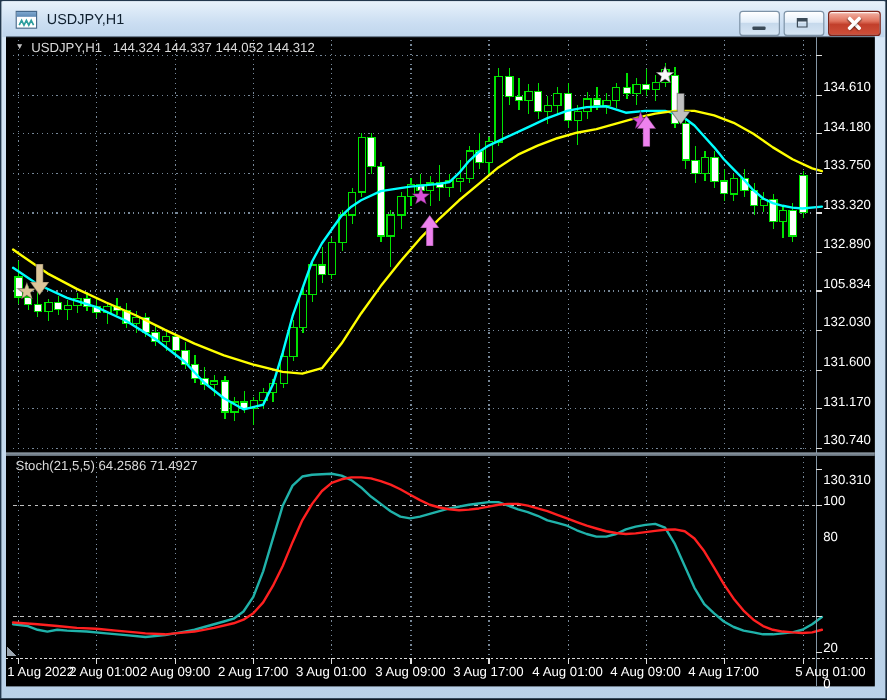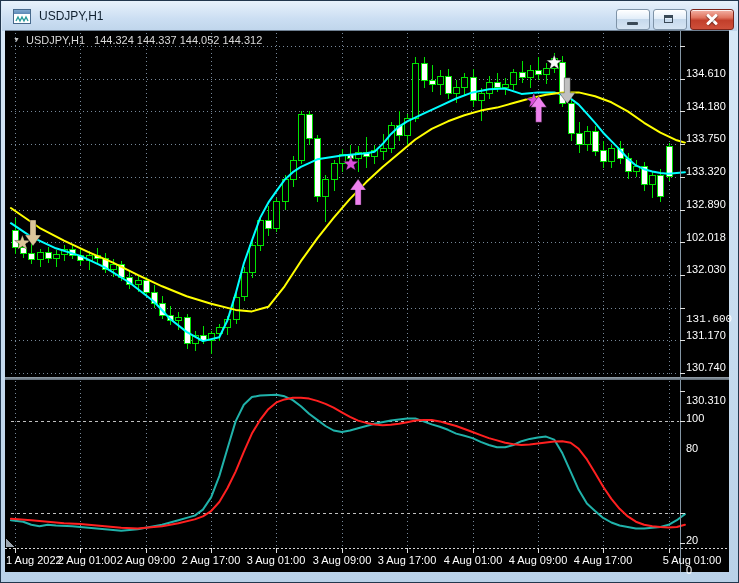--- a/index.html
+++ b/index.html
@@ -316,32 +316,33 @@
           <line x1="598.5" y1="517" x2="598.5" y2="522" stroke="#E0E0E0"></line>
           <line x1="664.5" y1="517" x2="664.5" y2="522" stroke="#E0E0E0"></line>
           <polygon points="1,516 9,516 1,508" fill="#9AA4AE"></polygon>
         </g>
       </svg>
 
     <div id="chart-header">
       <span class="dd">▼</span><span class="sym">USDJPY,H1</span><span class="ohlc">144.324 144.337 144.052 144.312</span>
     </div>
 
+    <div id="stoch-label">Stoch(21,5,5) 64.2586 71.4927</div>
 
     <div id="divider"></div>
 
     <div id="price-axis">
         <div class="ylab" style="top: 8px;">134.610</div>
         <div class="ylab" style="top: 41px;">134.180</div>
         <div class="ylab" style="top: 73px;">133.750</div>
         <div class="ylab" style="top: 106px;">133.320</div>
         <div class="ylab" style="top: 139px;">132.890</div>
-        <div class="ylab" style="top: 172px;">102.018</div>
+        <div class="ylab" style="top: 172px;">105.834</div>
         <div class="ylab" style="top: 204px;">132.030</div>
-        <div class="ylab" style="top: 254px; font-family: Liberation Mono, monospace;">131.600</div>
+        <div class="ylab" style="top: 237px;">131.600</div>
         <div class="ylab" style="top: 270px;">131.170</div>
         <div class="ylab" style="top: 302px;">130.740</div>
         <div class="ylab" style="top: 335px;">130.310</div>
         <div class="ylab" style="top: 353px;">100</div>
         <div class="ylab" style="top: 383px;">80</div>
         <div class="ylab" style="top: 475px;">20</div>
         <div class="ylab" style="top: 505px;">0</div>
       </div>
     <div id="time-axis">
         <div class="tlab first" style="left: 1px;">1 Aug 2022</div>

